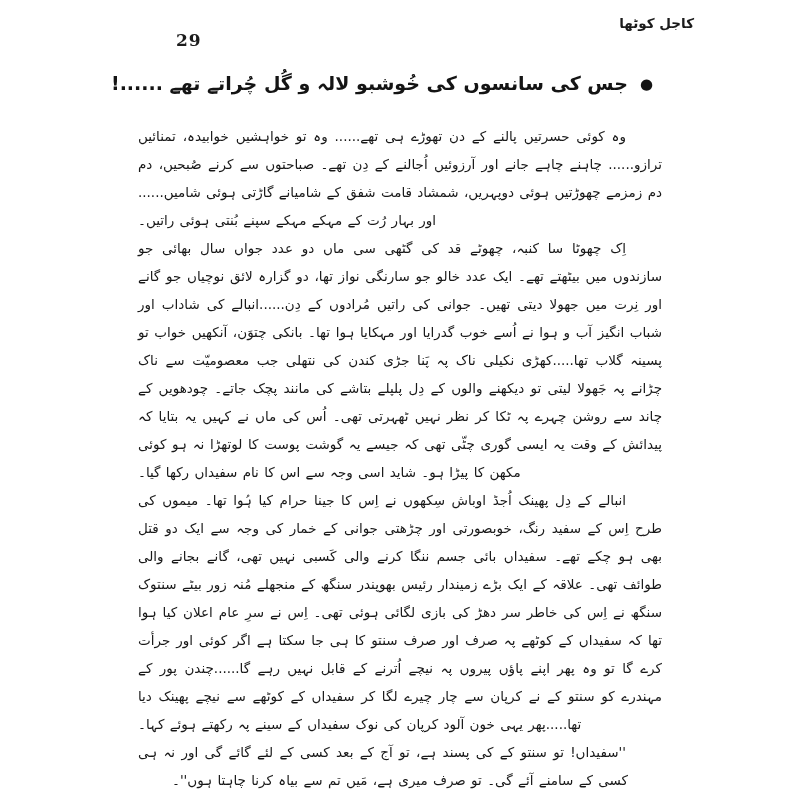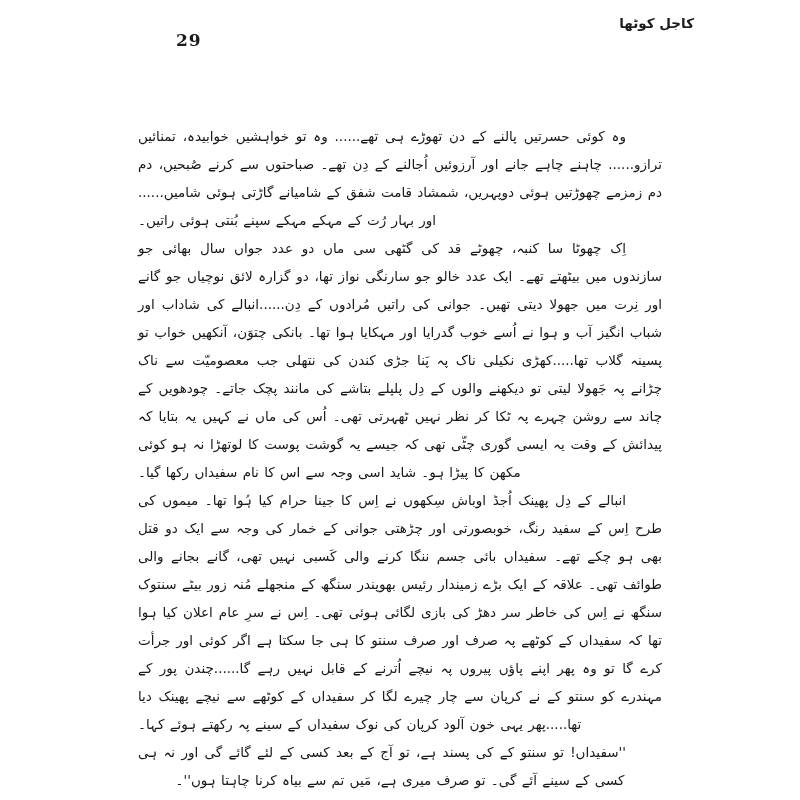--- a/index.html
+++ b/index.html
@@ -66,22 +66,25 @@
 </style>
 </head>
 <body>
 
 <div class="page">
 
   <span class="pageno">29</span>
 
   <span class="booktitle">کاجل کوٹھا</span>
 
+  <div class="headline">
+    <span class="bullet">●</span><span>جس کی سانسوں کی خُوشبو لالہ و گُل چُراتے تھے ......!</span>
+  </div>
 
   <div class="bodytext" id="body-text">
       <p class="para" style="text-indent: 36px; text-align-last: left;">وہ کوئی حسرتیں پالنے کے دن تھوڑے ہی تھے...... وہ تو خواہشیں خوابیدہ، تمنائیں ترازو...... چاہنے چاہے جانے اور آرزوئیں اُجالنے کے دِن تھے۔ صباحتوں سے کرنے صُبحیں، دم دم زمزمے چھوڑتیں ہوئی دوپہریں، شمشاد قامت شفق کے شامیانے گاڑتی ہوئی شامیں...... اور بہار رُت کے مہکے مہکے سپنے بُنتی ہوئی راتیں۔</p>
       <p class="para" style="text-indent: 36px; text-align-last: left;">اِک چھوٹا سا کنبہ، چھوٹے قد کی گٹھی سی ماں دو عدد جواں سال بھائی جو سازندوں میں بیٹھتے تھے۔ ایک عدد خالو جو سارنگی نواز تھا، دو گزارہ لائق نوچیاں جو گانے اور نِرت میں جھولا دیتی تھیں۔ جوانی کی راتیں مُرادوں کے دِن......انبالے کی شاداب اور شباب انگیز آب و ہوا نے اُسے خوب گدرایا اور مہکایا ہوا تھا۔ بانکی چتوَن، آنکھیں خواب تو پسینہ گلاب تھا.....کھڑی نکیلی ناک پہ پَنا جڑی کندن کی نتھلی جب معصومیّت سے ناک چڑانے پہ جَھولا لیتی تو دیکھنے والوں کے دِل پلپلے بتاشے کی مانند پچک جاتے۔ چودھویں کے چاند سے روشن چہرے پہ ٹکا کر نظر نہیں ٹھہرتی تھی۔ اُس کی ماں نے کہیں یہ بتایا کہ پیدائش کے وقت یہ ایسی گوری چٹّی تھی کہ جیسے یہ گوشت پوست کا لوتھڑا نہ ہو کوئی مکھن کا پیڑا ہو۔ شاید اسی وجہ سے اس کا نام سفیداں رکھا گیا۔</p>
       <p class="para" style="text-indent: 36px; text-align-last: left;">انبالے کے دِل پھینک اُجڈ اوباش سِکھوں نے اِس کا جینا حرام کیا ہُوا تھا۔ میموں کی طرح اِس کے سفید رنگ، خوبصورتی اور چڑھتی جوانی کے خمار کی وجہ سے ایک دو قتل بھی ہو چکے تھے۔ سفیداں بائی جسم ننگا کرنے والی کَسبی نہیں تھی، گانے بجانے والی طوائف تھی۔ علاقہ کے ایک بڑے زمیندار رئیس بھوپندر سنگھ کے منجھلے مُنہ زور بیٹے سنتوک سنگھ نے اِس کی خاطر سر دھڑ کی بازی لگائی ہوئی تھی۔ اِس نے سرِ عام اعلان کیا ہوا تھا کہ سفیداں کے کوٹھے پہ صرف اور صرف سنتو کا ہی جا سکتا ہے اگر کوئی اور جرأت کرے گا تو وہ پھر اپنے پاؤں پیروں پہ نیچے اُترنے کے قابل نہیں رہے گا......چندن پور کے مہندرے کو سنتو کے نے کرپان سے چار چیرے لگا کر سفیداں کے کوٹھے سے نیچے پھینک دیا تھا.....پھر یہی خون آلود کرپان کی نوک سفیداں کے سینے پہ رکھتے ہوئے کہا۔</p>
-      <p class="para" style="text-indent: 36px; text-align-last: center;">''سفیداں! تو سنتو کے کی پسند ہے، تو آج کے بعد کسی کے لئے گائے گی اور نہ ہی کسی کے سینے آئے گی۔ تو صرف میری ہے، مَیں تم سے بیاہ کرنا چاہتا ہوں''۔</p>
+      <p class="para" style="text-indent: 36px; text-align-last: center;">''سفیداں! تو سنتو کے کی پسند ہے، تو آج کے بعد کسی کے لئے گائے گی اور نہ ہی کسی کے سامنے آئے گی۔ تو صرف میری ہے، مَیں تم سے بیاہ کرنا چاہتا ہوں''۔</p>
       <p class="para" style="text-align-last: left;">سفیداں نے درد سے کراہتے ہوئے بازو چھڑا کر جواب دیا۔</p>
     </div>
 
 </div>
 
 </body></html>

